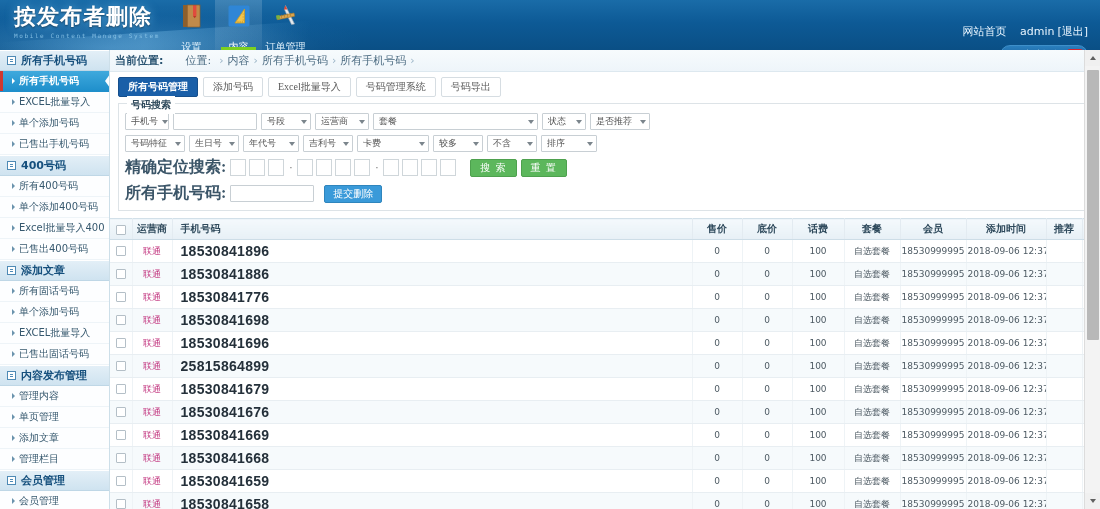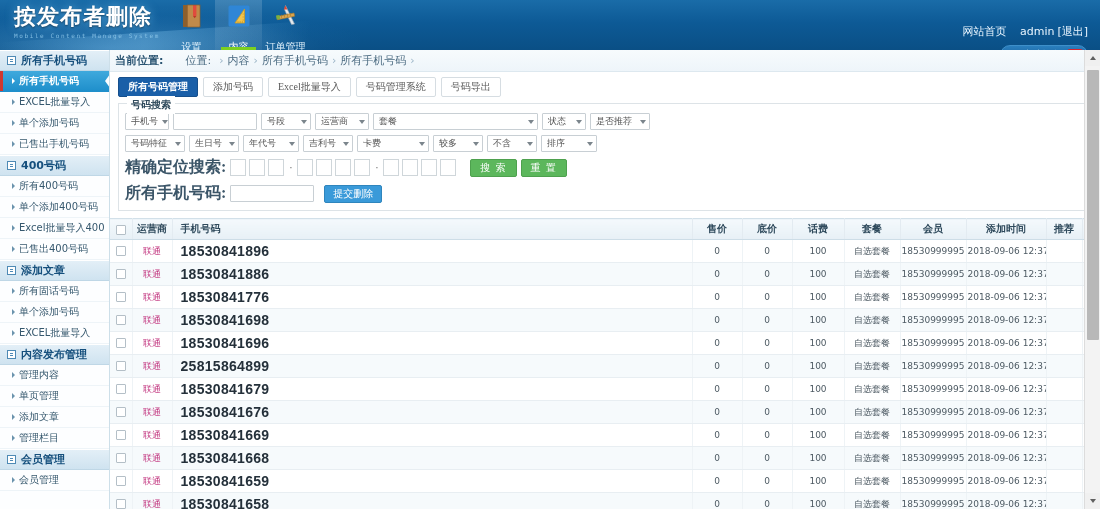--- a/index.html
+++ b/index.html
@@ -409,20 +409,24 @@
         <span>所有固话号码</span>
       </div>
       <div class="side-item">
         <span class="arw"></span>
         <span>单个添加号码</span>
       </div>
       <div class="side-item">
         <span class="arw"></span>
         <span>EXCEL批量导入</span>
       </div>
+      <div class="side-item">
+        <span class="arw"></span>
+        <span>已售出固话号码</span>
+      </div>
       <div class="side-group">
         <span class="gi"></span>
         <span>内容发布管理</span>
       </div>
       <div class="side-item">
         <span class="arw"></span>
         <span>管理内容</span>
       </div>
       <div class="side-item">
         <span class="arw"></span>

